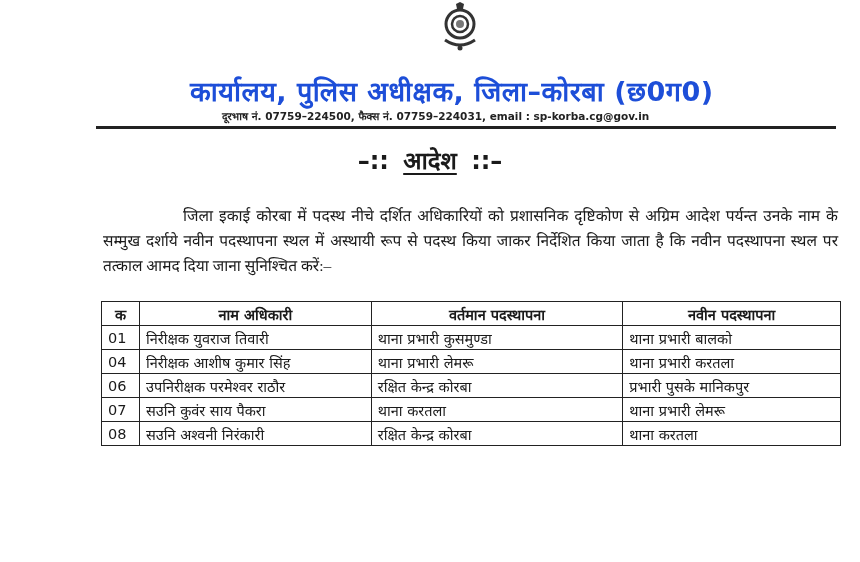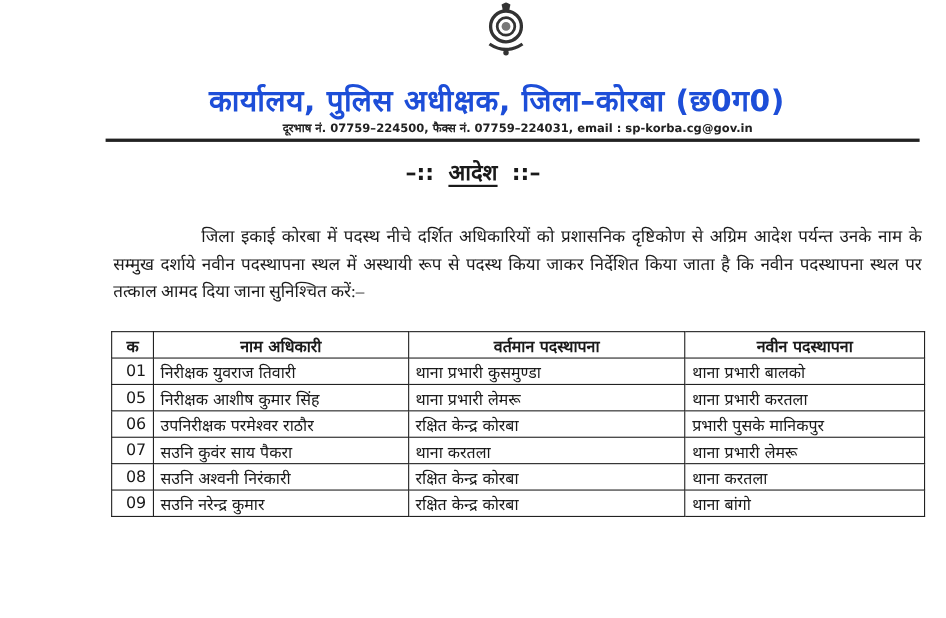--- a/index.html
+++ b/index.html
@@ -12,45 +12,45 @@
   .emblem {
     position: absolute; left: 440px; top: 2px; width: 40px; height: 52px;
   }
   .office-title {
     position: absolute; left: 190px; top: 72px; width: 580px;
     font-size: 27px; font-weight: bold; letter-spacing: 0.5px; white-space: nowrap;
     color: #1d4ed8;
   }
   .contact-line {
     position: absolute; left: 222px; top: 109px;
-    font-size: 10.5px; font-weight: bold; white-space: nowrap; color: #222; margin-left: 35px;
+    font-size: 10.5px; font-weight: bold; white-space: nowrap; color: #222;
   }
   .rule {
     position: absolute; left: 96px; top: 126px; width: 740px; height: 3px;
     background: #222;
   }
   .order-heading {
     position: absolute; left: 300px; top: 143px; width: 260px; text-align: center;
-    font-size: 20px; font-weight: bold; white-space: nowrap;
+    font-size: 24px; font-weight: bold; white-space: nowrap;
   }
   .order-heading .word { text-decoration: underline; text-underline-offset: 4px; padding: 0 6px; }
   .para {
     position: absolute; left: 103px; top: 203px; width: 735px;
     font-size: 15.5px; line-height: 25px; text-align: justify; font-family: Liberation Serif, serif;
   }
   .para .indent { display: inline-block; width: 80px; }
   table.roster {
     position: absolute; left: 101px; top: 301px; width: 740px;
     border-collapse: collapse; font-size: 14.5px;
   }
   table.roster th, table.roster td {
     border: 1.5px solid #222; height: 23px; padding: 0 6px; white-space: nowrap;
   }
   table.roster th { font-weight: bold; text-align: center; }
-  table.roster td.sno { text-align: right; width: 22px; }
+  table.roster td.sno { text-align: left; width: 22px; }
   table.roster col.c1 { width: 38px; }
   table.roster col.c2 { width: 232px; }
   table.roster col.c3 { width: 252px; }
   table.roster col.c4 { width: 218px; }
 </style>
 </head>
 <body>
 
 <div class="emblem">
   <svg width="40" height="52" viewBox="0 0 40 52">
@@ -91,21 +91,21 @@
     </tr>
   </thead>
   <tbody>
     <tr>
         <td class="sno">01</td>
         <td>निरीक्षक युवराज तिवारी</td>
         <td>थाना प्रभारी कुसमुण्डा</td>
         <td>थाना प्रभारी बालको</td>
       </tr>
     <tr>
-        <td class="sno">05</td>
+        <td class="sno">04</td>
         <td>निरीक्षक आशीष कुमार सिंह</td>
         <td>थाना प्रभारी लेमरू</td>
         <td>थाना प्रभारी करतला</td>
       </tr>
     <tr>
         <td class="sno">06</td>
         <td>उपनिरीक्षक परमेश्वर राठौर</td>
         <td>रक्षित केन्द्र कोरबा</td>
         <td>प्रभारी पुसके मानिकपुर</td>
       </tr>
@@ -114,20 +114,14 @@
         <td>सउनि कुवंर साय पैकरा</td>
         <td>थाना करतला</td>
         <td>थाना प्रभारी लेमरू</td>
       </tr>
     <tr>
         <td class="sno">08</td>
         <td>सउनि अश्वनी निरंकारी</td>
         <td>रक्षित केन्द्र कोरबा</td>
         <td>थाना करतला</td>
       </tr>
-    <tr>
-        <td class="sno">09</td>
-        <td>सउनि नरेन्द्र कुमार</td>
-        <td>रक्षित केन्द्र कोरबा</td>
-        <td>थाना बांगो</td>
-      </tr>
   </tbody>
 </table>
 
 </body></html>

